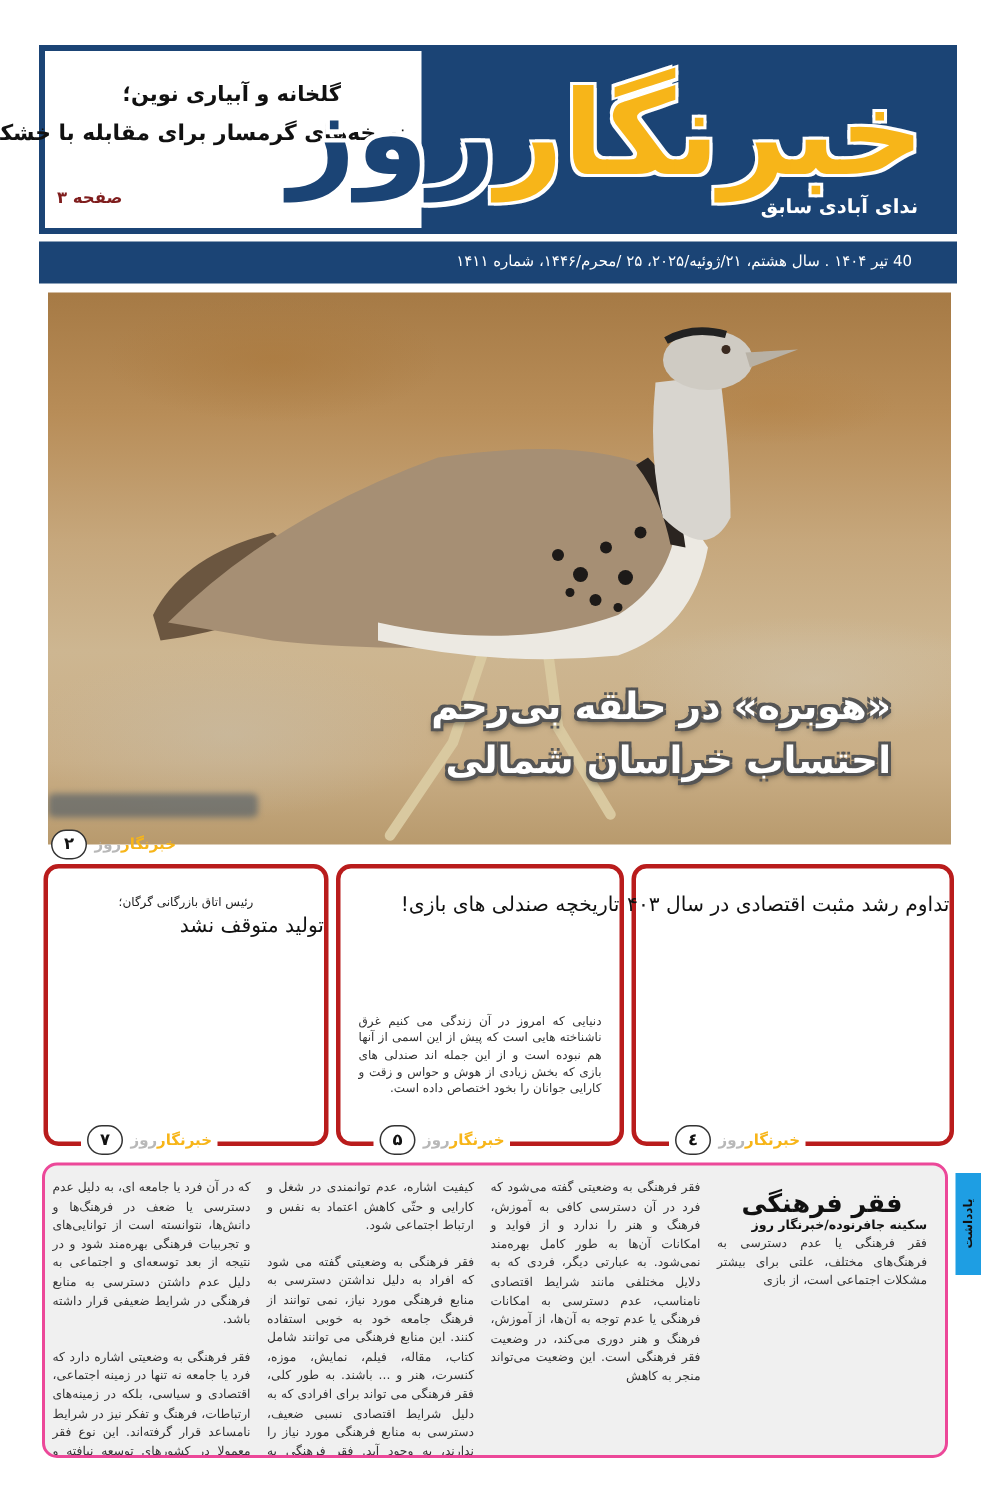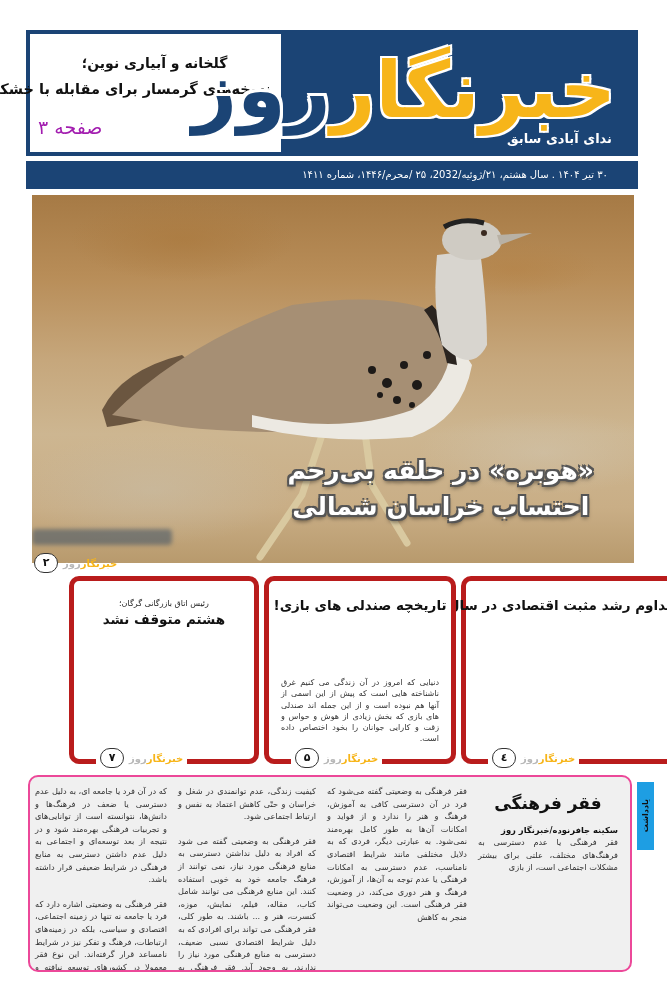--- a/index.html
+++ b/index.html
@@ -10,21 +10,21 @@
     .masthead {
       position: absolute; left: 26px; top: 30px; width: 612px; height: 126px;
       background: #1b4475;
     }
     .promo-box {
       position: absolute; left: 4px; top: 4px; width: 251px; height: 118px;
       background: #fff; direction: rtl; padding: 8px 10px 0 8px;
     }
     .promo-kicker { font-size: 14px; font-weight: bold; text-align: center; color: #111; margin-top: 12px; line-height: 18px; }
     .promo-title { font-size: 14.5px; font-weight: bold; color: #111; text-align: center; letter-spacing: -0.6px; line-height: 22px; margin-top: 6px; white-space: nowrap; }
-    .promo-page { position: absolute; left: 8px; bottom: 14px; font-size: 19px; font-weight: normal; color: #a21caf; direction: rtl; }
+    .promo-page { position: absolute; left: 8px; bottom: 14px; font-size: 11px; font-weight: bold; color: #7f1d1d; direction: rtl; }
 
     .logo { position: absolute; right: 18px; top: 10px; width: 340px; height: 112px; direction: rtl; }
     .logo-main {
       position: absolute; right: 4px; top: -6px; font-size: 78px; font-weight: bold;
       line-height: 112px; letter-spacing: -2px; white-space: nowrap;
     }
     .logo-part1 { color: #f7b519; text-shadow: -2px -2px 0 #fff, 2px -2px 0 #fff, -2px 2px 0 #fff, 2px 2px 0 #fff; }
     .logo-part2 { color: #1b4475; -webkit-text-stroke: 0; text-shadow: -3px -3px 0 #fff, 3px -3px 0 #fff, -3px 3px 0 #fff, 3px 3px 0 #fff, 0 3px 0 #fff, 3px 0 0 #fff, -3px 0 0 #fff, 0 -3px 0 #fff; }
     .logo-tagline { position: absolute; right: 8px; bottom: 6px; font-size: 13px; color: #fff; font-weight: bold; }
 
@@ -44,57 +44,57 @@
         radial-gradient(ellipse 200px 80px at 20% 80%, rgba(200,190,170,0.5), transparent 70%),
         radial-gradient(ellipse 180px 60px at 85% 70%, rgba(210,200,180,0.45), transparent 70%),
         linear-gradient(180deg, #a67a45 0%, #b88d58 22%, #c6a77c 45%, #cdb691 65%, #c9ae86 85%, #b89a6d 100%);
     }
     .hero-shadow {
       position: absolute; left: 0; bottom: 18px; width: 140px; height: 16px;
       background: rgba(60,80,100,0.55); filter: blur(2px); border-radius: 4px;
     }
     .bird { position: absolute; left: 0; top: 0; width: 602px; height: 368px; }
     .hero-headline {
-      position: absolute; right: 40px; top: 258px; direction: rtl; text-align: center;
+      position: absolute; right: 40px; top: 258px; direction: rtl; 
       color: #fff; font-weight: bold; font-size: 25px; line-height: 36px; white-space: nowrap;
       text-shadow: -2px -2px 0 #555, 2px -2px 0 #555, -2px 2px 0 #555, 2px 2px 0 #555, 0 3px 4px rgba(0,0,0,0.6);
     }
     .page-tag { position: absolute; display: flex; align-items: center; gap: 5px; direction: ltr; }
     .page-num {
       width: 24px; height: 20px; border: 1.5px solid #333; border-radius: 11px; background: #fff;
       font-size: 11px; font-weight: bold; text-align: center; line-height: 17px; color: #111;
     }
     .mini-logo { font-size: 10px; font-weight: bold; white-space: nowrap; direction: rtl; }
     .mini-logo .m1 { color: #f7b519; }
     .mini-logo .m2 { color: #b8b8b8; }
 
     
     .card {
-      position: absolute; top: 576px; height: 188px; border: 5px solid #b91c1c; border-radius: 10px;
-      background: #fff; direction: rtl; margin-left: 40px;
+      position: absolute; top: 576px; height: 188px; border: 3px solid #b91c1c; border-radius: 10px;
+      background: #fff; direction: rtl;
     }
     .card-kicker { font-size: 8px; text-align: center; color: #222; margin-top: 18px; }
-    .card-title { font-size: 13.5px; font-weight: bold; text-align: center; color: #111; white-space: nowrap; letter-spacing: -0.3px; }
+    .card-title { font-size: 13.5px; font-weight: normal; text-align: right; color: #111; white-space: nowrap; letter-spacing: -0.3px; }
     .card-body {
       position: absolute; left: 12px; right: 12px; top: 96px;
       font-size: 8px; line-height: 11.3px; text-align: justify; color: #333;
     }
     .card .page-tag { left: 22px; bottom: -9px; background: #fff; padding: 0 4px; }
 
     
     .editorial {
       position: absolute; left: 28px; top: 775px; width: 604px; height: 197px;
       border: 2px solid #ec4899; border-radius: 10px; background: #f0f0f0; overflow: hidden; direction: rtl;
     }
     .ed-col {
       position: absolute; top: 8px; font-size: 8.2px; line-height: 12.6px; color: #333; text-align: justify;
     }
     .ed-col p + p { margin-top: 12px; }
     .ed-title { font-size: 17px; font-weight: bold; color: #111; text-align: center; margin-top: 20px; }
-    .ed-byline { font-size: 8.4px; font-weight: bold; color: #111; margin-top: 14px; }
+    .ed-byline { font-size: 8.4px; font-weight: bold; color: #111; }
     .side-tab {
       position: absolute; left: 637px; top: 782px; width: 17px; height: 68px; background: #1e9ee3;
       display: flex; align-items: center; justify-content: center;
     }
     .side-tab span {
       writing-mode: vertical-rl; transform: rotate(180deg); font-size: 8px; font-weight: bold; color: #111; white-space: nowrap;
     }
   </style>
 </head>
 <body>
@@ -105,21 +105,21 @@
     <div class="promo-title">نسخه‌های گرمسار برای مقابله با خشکسالی</div>
     <div class="promo-page">صفحه ۳</div>
   </div>
   <div class="logo">
     <div class="logo-main">
       <span class="logo-part1">خبرنگار</span><span class="logo-part2">روز</span>
     </div>
     <div class="logo-tagline">ندای آبادی سابق</div>
   </div>
 </header>
-<div class="dateline">۳۰ تیر ۱۴۰۴ . سال هشتم، ۲۱/ژوئیه/2032، ۲۵ /محرم/۱۴۴۶، شماره ۱۴۱۱</div>
+<div class="dateline">40 تیر ۱۴۰۴ . سال هشتم، ۲۱/ژوئیه/۲۰۲۵، ۲۵ /محرم/۱۴۴۶، شماره ۱۴۱۱</div>
 
 <section class="hero">
   <div class="hero-shadow"></div>
   <svg class="bird" viewBox="0 0 602 368" preserveAspectRatio="none">
 
     <path d="M300 210 L270 300 L228 362" stroke="#d9c9a0" stroke-width="7" fill="none" stroke-linecap="round"></path>
     <path d="M330 215 L340 290 L375 348" stroke="#d9c9a0" stroke-width="7" fill="none" stroke-linecap="round"></path>
 
     <path d="M70 215 Q 90 175 150 160 L 190 195 Q 130 225 75 232 Z" fill="#6b5640"></path>
 
@@ -168,38 +168,38 @@
   <div class="card-title" style="margin-top:16px;">تاریخچه صندلی های بازی!</div>
   <div class="card-body">دنیایی که امروز در آن زندگی می کنیم غرق ناشناخته هایی است که پیش از این اسمی از آنها هم نبوده است و از این جمله اند صندلی های بازی که بخش زیادی از هوش و حواس و زقت و کارایی جوانان را بخود اختصاص داده است.</div>
   <div class="page-tag">
     <div class="page-num">۵</div>
     <div class="mini-logo"><span class="m1">خبرنگار</span><span class="m2">روز</span></div>
   </div>
 </article>
 
 <article class="card" style="left:29px; width:190px;">
   <div class="card-kicker">رئیس اتاق بازرگانی گرگان؛</div>
-  <div class="card-title" style="margin-top:3px;">هشتم متوقف نشد</div>
+  <div class="card-title" style="margin-top:3px;">تولید متوقف نشد</div>
   <div class="page-tag">
     <div class="page-num">۷</div>
     <div class="mini-logo"><span class="m1">خبرنگار</span><span class="m2">روز</span></div>
   </div>
 </article>
 
 <section class="editorial">
   <div class="ed-col" style="right:12px; width:140px; top:0;">
     <div class="ed-title">فقر فرهنگی</div>
     <div class="ed-byline">سکینه جافرنوده/خبرنگار روز</div>
     <p>فقر فرهنگی یا عدم دسترسی به فرهنگ‌های مختلف، علتی برای بیشتر مشکلات اجتماعی است، از بازی</p>
   </div>
   <div class="ed-col" style="right:163px; width:140px;">
     <p>فقر فرهنگی به وضعیتی گفته می‌شود که فرد در آن دسترسی کافی به آموزش، فرهنگ و هنر را ندارد و از فواید و امکانات آن‌ها به طور کامل بهره‌مند نمی‌شود. به عبارتی دیگر، فردی که به دلایل مختلفی مانند شرایط اقتصادی نامناسب، عدم دسترسی به امکانات فرهنگی یا عدم توجه به آن‌ها، از آموزش، فرهنگ و هنر دوری می‌کند، در وضعیت فقر فرهنگی است. این وضعیت می‌تواند منجر به کاهش</p>
   </div>
   <div class="ed-col" style="right:314px; width:138px;">
-    <p>کیفیت زندگی، عدم توانمندی در شغل و خراسان و حتّی کاهش اعتماد به نفس و ارتباط اجتماعی شود.</p>
+    <p>کیفیت اشاره، عدم توانمندی در شغل و کارایی و حتّی کاهش اعتماد به نفس و ارتباط اجتماعی شود.</p>
     <p>فقر فرهنگی به وضعیتی گفته می شود که افراد به دلیل نداشتن دسترسی به منابع فرهنگی مورد نیاز، نمی توانند از فرهنگ جامعه خود به خوبی استفاده کنند. این منابع فرهنگی می توانند شامل کتاب، مقاله، فیلم، نمایش، موزه، کنسرت، هنر و ... باشند. به طور کلی، فقر فرهنگی می تواند برای افرادی که به دلیل شرایط اقتصادی نسبی ضعیف، دسترسی به منابع فرهنگی مورد نیاز را ندارند، به وجود آید. فقر فرهنگی به وضعیتی گفته می‌شود</p>
   </div>
   <div class="ed-col" style="right:463px; width:132px;">
     <p>که در آن فرد یا جامعه ای، به دلیل عدم دسترسی یا ضعف در فرهنگ‌ها و دانش‌ها، نتوانسته است از توانایی‌های و تجربیات فرهنگی بهره‌مند شود و در نتیجه از بعد توسعه‌ای و اجتماعی به دلیل عدم داشتن دسترسی به منابع فرهنگی در شرایط ضعیفی قرار داشته باشد.</p>
     <p>فقر فرهنگی به وضعیتی اشاره دارد که فرد یا جامعه نه تنها در زمینه اجتماعی، اقتصادی و سیاسی، بلکه در زمینه‌های ارتباطات، فرهنگ و تفکر نیز در شرایط نامساعد قرار گرفته‌اند. این نوع فقر معمولا در کشورهای توسعه نیافته و مناطق محروم و بدسترسی موجود است.</p>
   </div>
 </section>
 <div class="side-tab">
   <span>یادداشت</span>
 </div>

